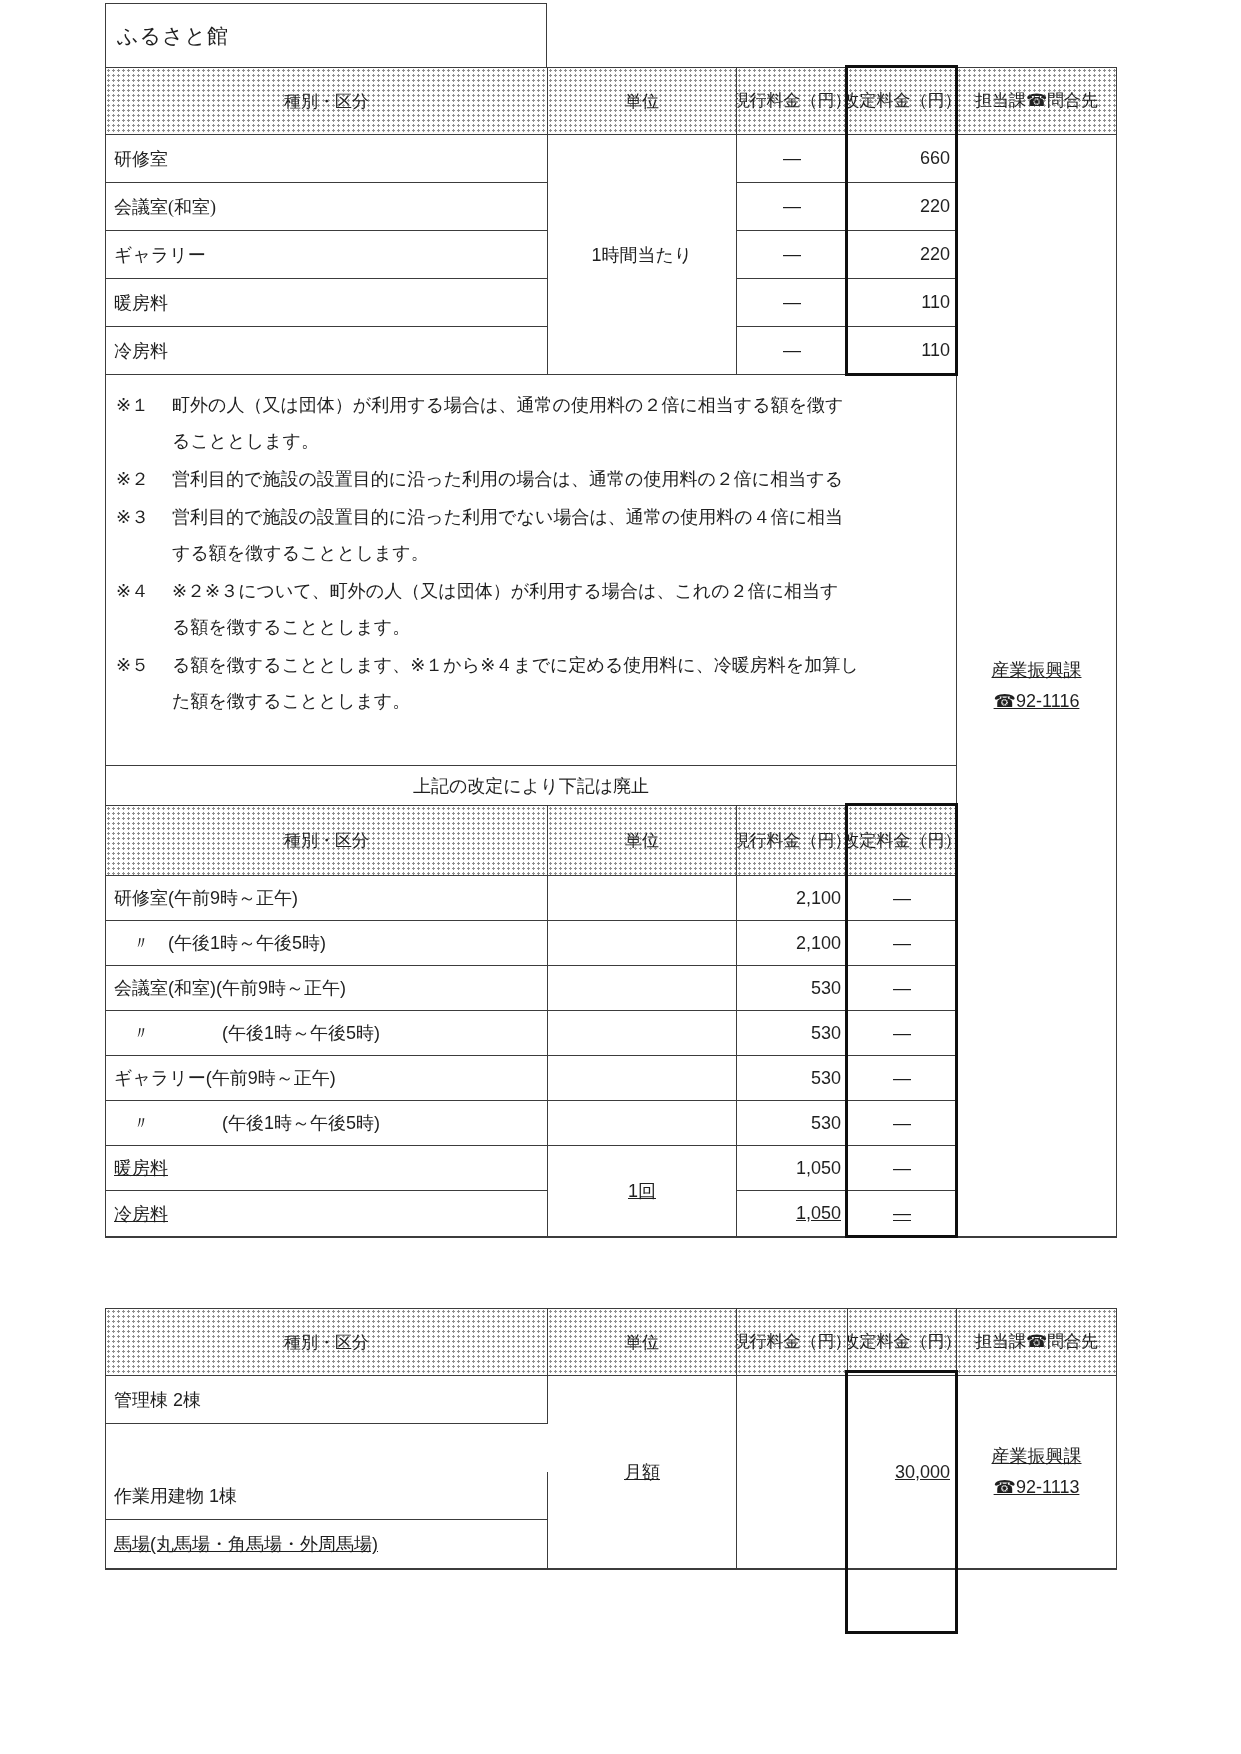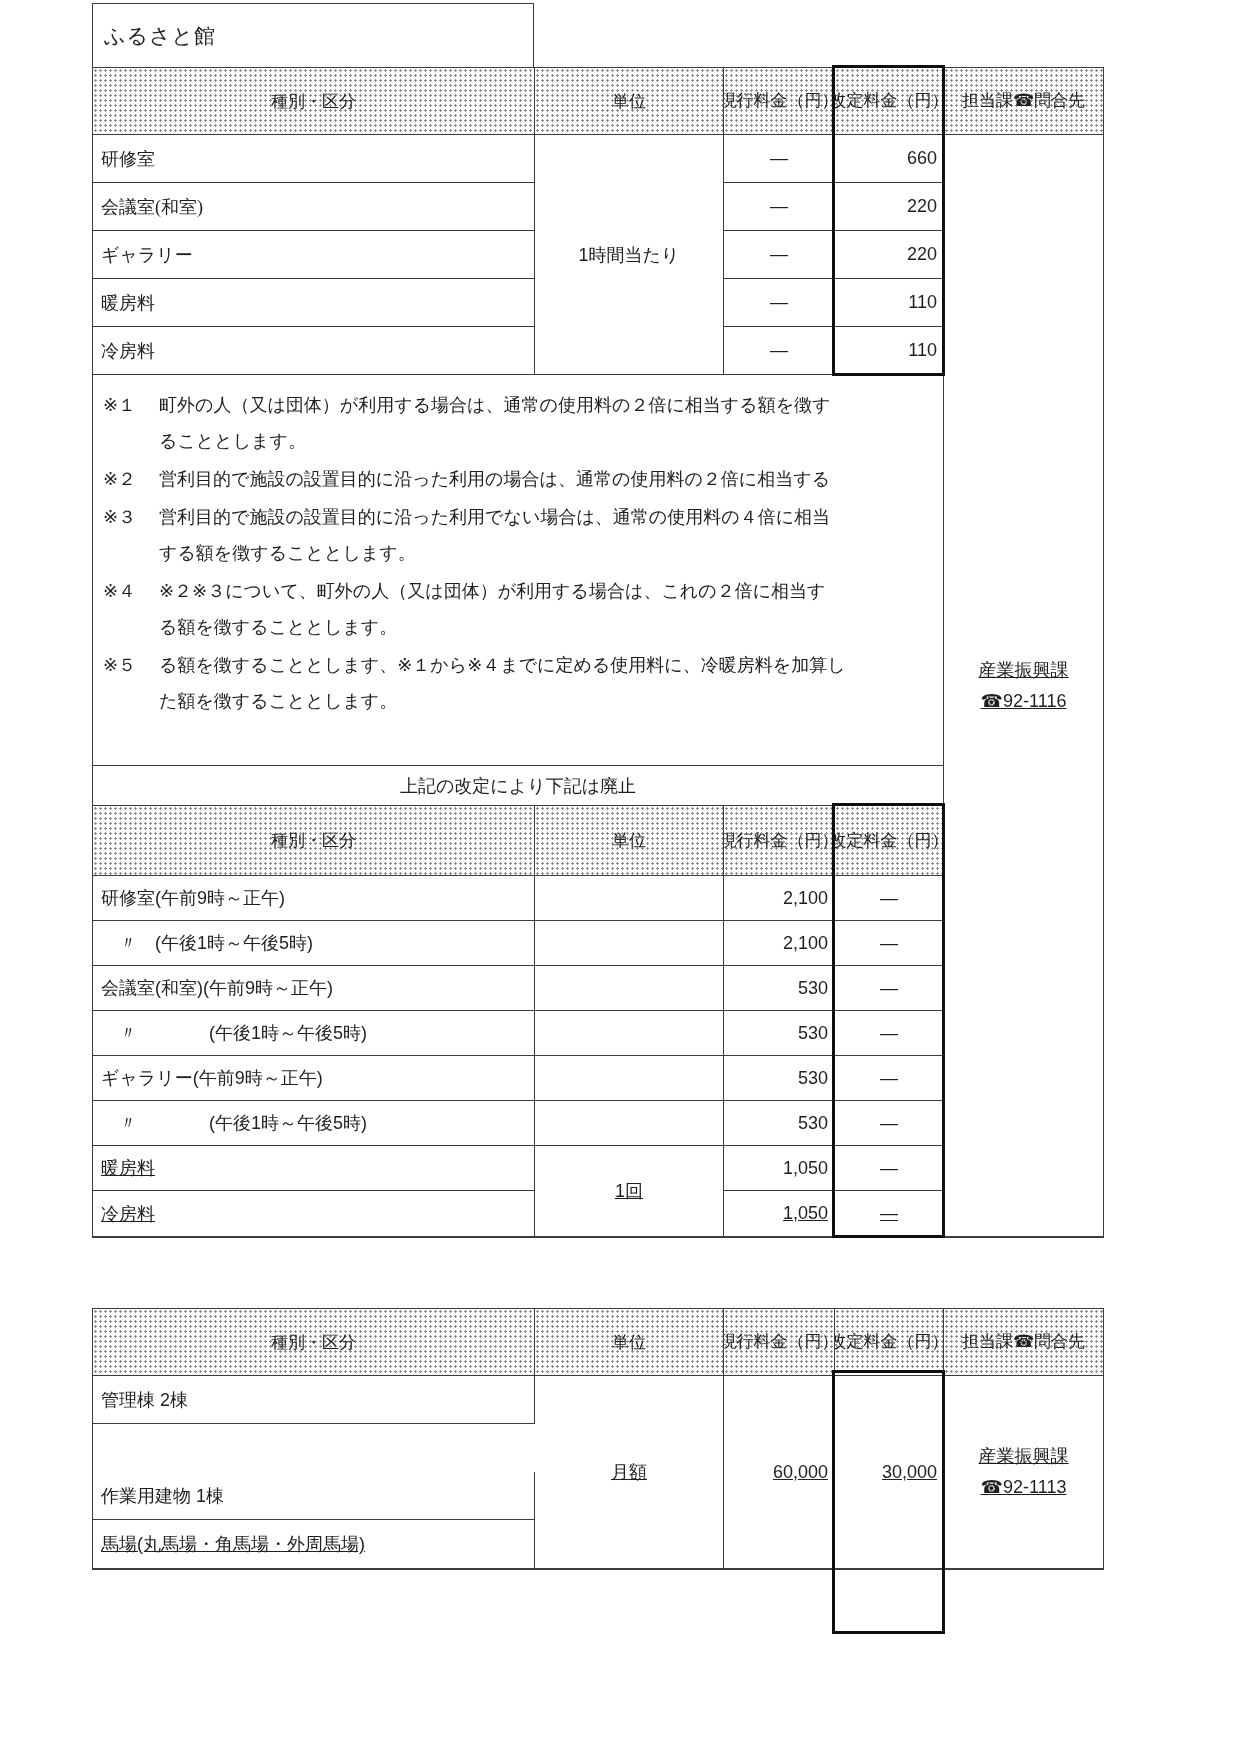--- a/index.html
+++ b/index.html
@@ -1,19 +1,19 @@
 <!DOCTYPE html>
 <html><head>
 <meta charset="utf-8">
 <style>
   * { margin:0; padding:0; box-sizing:border-box; }
   html,body { background:#ffffff; }
   body { font-family:"Liberation Sans","DejaVu Sans",sans-serif; color:#1f1f1f; }
   .page { position:relative; width:1241px; height:1754px; background:#fff; overflow:hidden; }
-  .tbl { position:absolute; left:92px; width:1012px; }
+  .tbl { position:absolute; left:105px; width:1012px; }
   .title-box{
     width:442px; height:64px;
     border:1.6px solid #3c3c3c; border-bottom:none;
     display:flex; align-items:center; padding-left:11px;
     font-size:21px; letter-spacing:1px; background:#fff;
   }
   .grid{
     display:grid; background:#fff;
     grid-template-columns:442px 189px 111px 109px 159px;
     border:1.6px solid #3c3c3c; border-bottom-width:2.2px;
@@ -208,21 +208,20 @@
       <div class="cell dotted center hdr2 br-none" style="grid-column:5;grid-row:1;">
         <span>担当課</span>
         <span>☎問合先</span>
       </div>
 
       <div class="cell" style="grid-column:1;grid-row:2;">管理棟 2棟</div>
       <div class="cell" style="grid-column:1;grid-row:4;">作業用建物 1棟</div>
       <div class="cell bb-none" style="grid-column:1;grid-row:5;">馬場(丸馬場・角馬場・外周馬場)</div>
 
       <div class="cell center bb-none" style="grid-column:2;grid-row:2/6;">月額</div>
-      <div class="cell num bb-none" style="grid-column:3;grid-row:2/6;">60,000</div>
       <div class="cell num bb-none" style="grid-column:4;grid-row:2/6;">30,000</div>
 
       <div class="cell contact-cell br-none bb-none" style="grid-column:5;grid-row:2/6;">
         <span>産業振興課</span>
         <span>☎92-1113</span>
       </div>
     </div>
 
     <div class="frame" style="left:740px; top:62px; width:113px; height:264px;"></div>
   </section>

